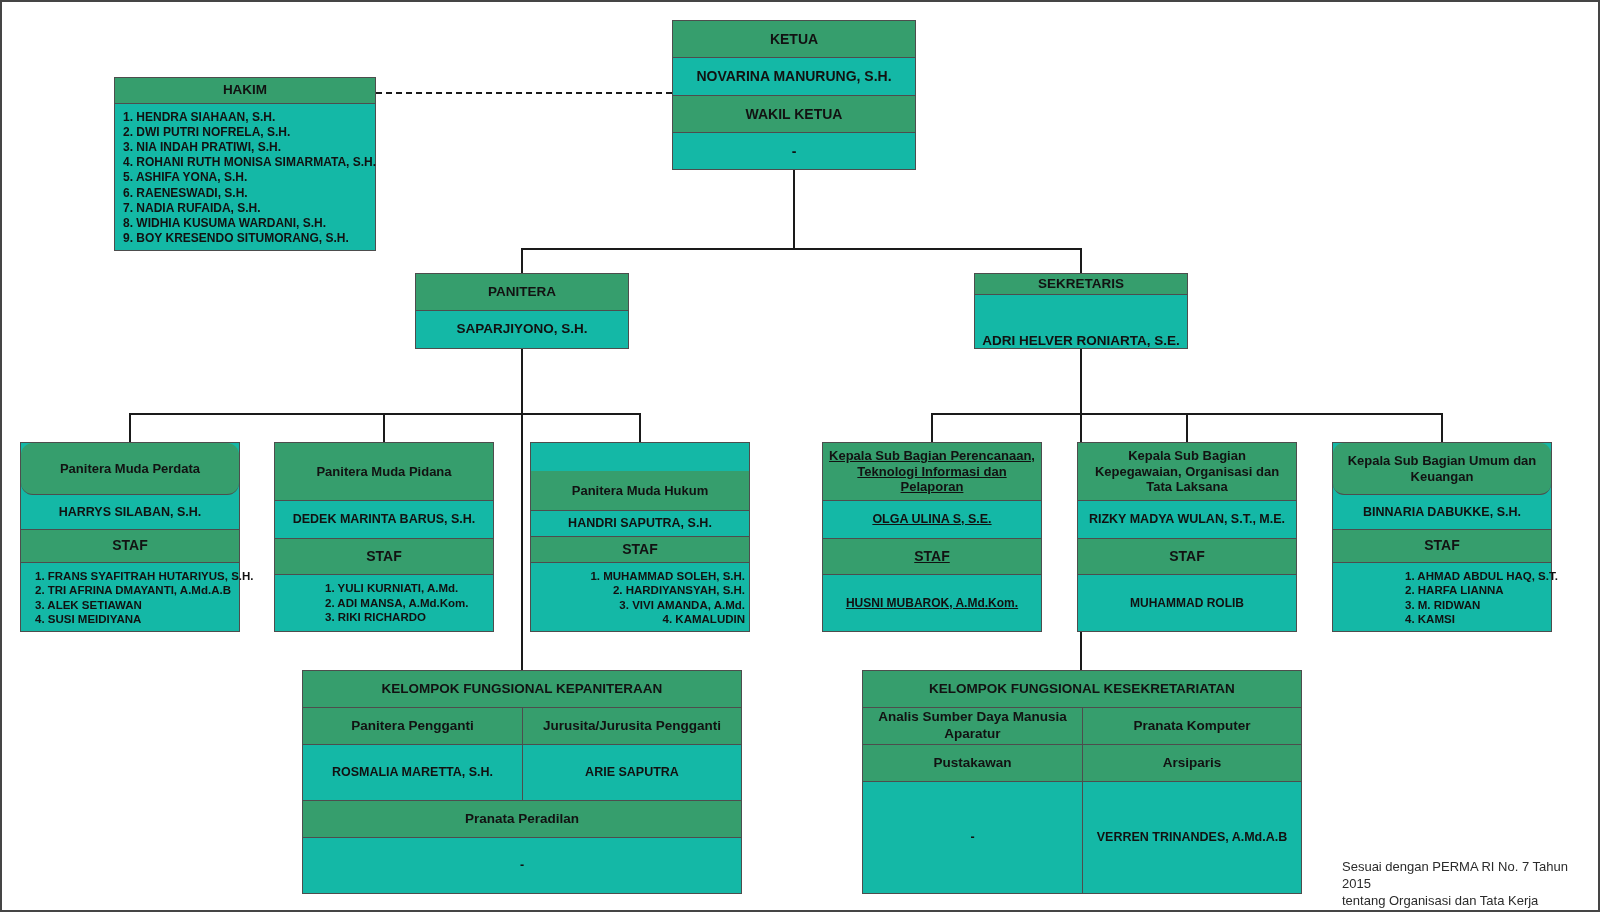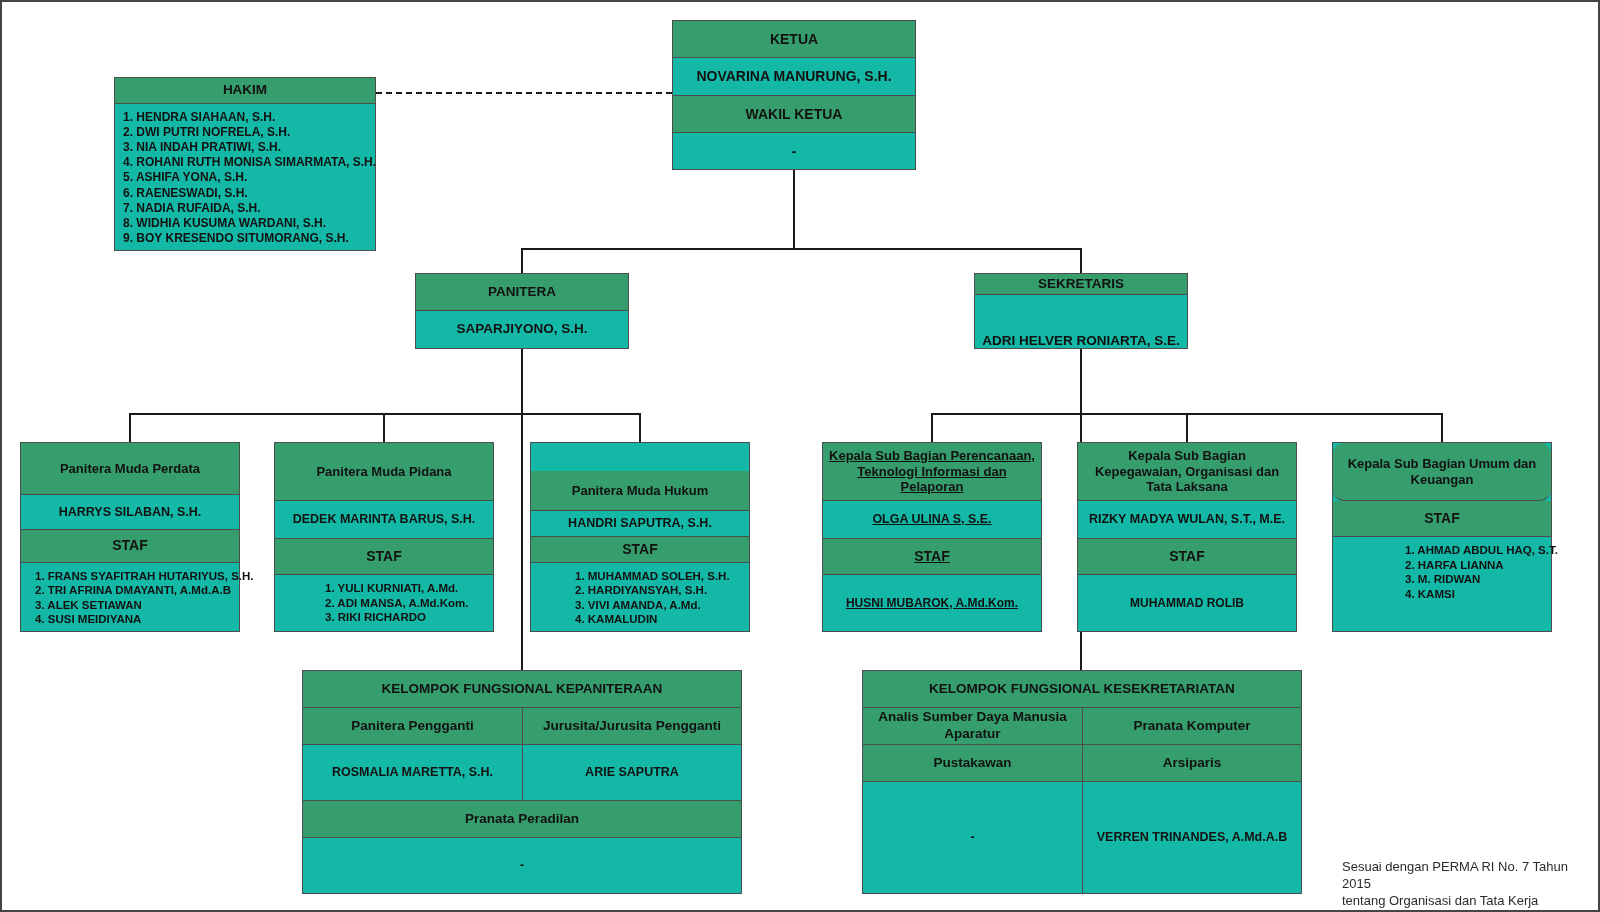--- a/index.html
+++ b/index.html
@@ -101,21 +101,21 @@
     <div class="row grn t135" style="height:37px;">PANITERA</div>
     <div class="row t135" style="flex:1;">SAPARJIYONO, S.H.</div>
   </div>
 
   <div class="box" style="left:972px; top:271px; width:214px; height:76px;gap:36px;">
     <div class="row grn t135" style="height:37px;">SEKRETARIS</div>
     <div class="row t135" style="flex:1;">ADRI HELVER RONIARTA, S.E.</div>
   </div>
 
   <div class="box" style="left:18px; top:440px; width:220px; height:190px;">
-    <div class="row grn t13" style="height:58px;">Panitera Muda Perdata</div>
+    <div class="row grn t13" style="height:58px;border-radius:12px;">Panitera Muda Perdata</div>
     <div class="row t125" style="height:38px;">HARRYS SILABAN, S.H.</div>
     <div class="row grn t14" style="height:36px;">STAF</div>
     <div class="row list" style="flex:1;">
       <div>1. FRANS SYAFITRAH HUTARIYUS, S.H.</div>
       <div>2. TRI AFRINA DMAYANTI, A.Md.A.B</div>
       <div>3. ALEK SETIAWAN</div>
       <div>4. SUSI MEIDIYANA</div>
     </div>
   </div>
 
@@ -127,21 +127,21 @@
       <div>1. YULI KURNIATI, A.Md.</div>
       <div>2. ADI MANSA, A.Md.Kom.</div>
       <div>3. RIKI RICHARDO</div>
     </div>
   </div>
 
   <div class="box" style="left:528px; top:440px; width:220px; height:190px;">
     <div class="row grn t13" style="height:58px;margin-top:28px;">Panitera Muda Hukum</div>
     <div class="row t125" style="height:38px;">HANDRI SAPUTRA, S.H.</div>
     <div class="row grn t14" style="height:36px;">STAF</div>
-    <div class="row list ind44" style="flex:1;">
+    <div class="row list ind44" style="flex:1;text-align:right;">
       <div>1. MUHAMMAD SOLEH, S.H.</div>
       <div>2. HARDIYANSYAH, S.H.</div>
       <div>3. VIVI AMANDA, A.Md.</div>
       <div>4. KAMALUDIN</div>
     </div>
   </div>
 
   <div class="box" style="left:820px; top:440px; width:220px; height:190px;text-decoration:underline;">
     <div class="row grn t13" style="height:58px;">Kepala Sub Bagian Perencanaan, Teknologi Informasi dan Pelaporan</div>
     <div class="row t125" style="height:38px;">OLGA ULINA S, S.E.</div>
@@ -155,20 +155,21 @@
     <div class="row grn t13" style="height:58px;">Kepala Sub Bagian Kepegawaian, Organisasi dan Tata Laksana</div>
     <div class="row t125" style="height:38px;">RIZKY MADYA WULAN, S.T., M.E.</div>
     <div class="row grn t14" style="height:36px;">STAF</div>
     <div class="row staff-center" style="flex:1;">
       <div>MUHAMMAD ROLIB</div>
     </div>
   </div>
 
   <div class="box" style="left:1330px; top:440px; width:220px; height:190px;">
     <div class="row grn t13" style="height:58px;border-radius:11px;">Kepala Sub Bagian Umum dan Keuangan</div>
+    <div class="row t125" style="height:38px;">BINNARIA DABUKKE, S.H.</div>
     <div class="row grn t14" style="height:36px;">STAF</div>
     <div class="row list ind72" style="flex:1;">
       <div>1. AHMAD ABDUL HAQ, S.T.</div>
       <div>2. HARFA LIANNA</div>
       <div>3. M. RIDWAN</div>
       <div>4. KAMSI</div>
     </div>
   </div>
 
   <div class="box" style="left:300px; top:668px; width:440px; height:224px;">

